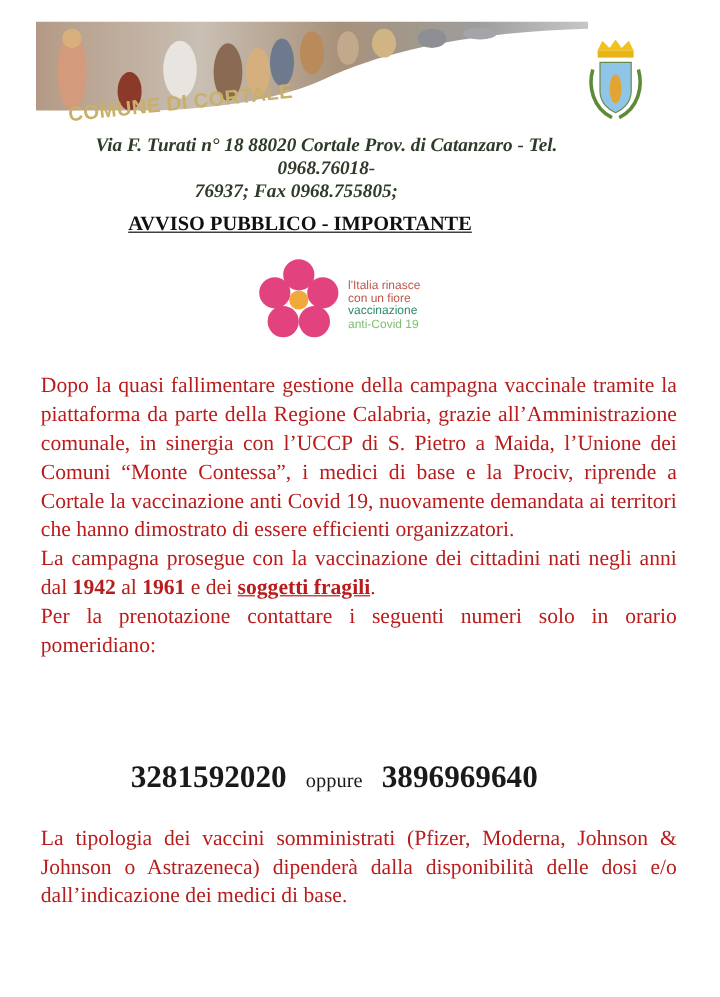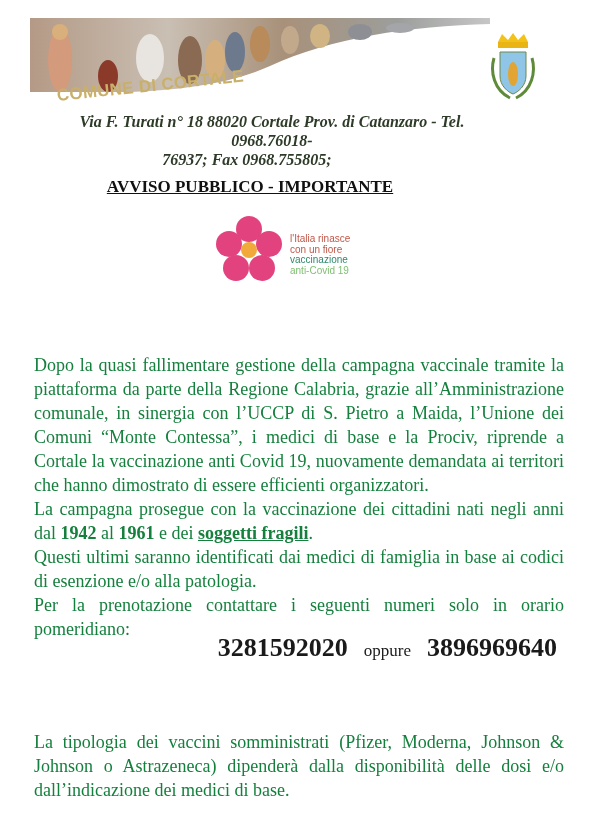--- a/index.html
+++ b/index.html
@@ -18,28 +18,28 @@
 
     .notice-title { position: absolute; left: 0; top: 177px; width: 500px; text-align: center; font-weight: bold; font-size: 17px; text-decoration: underline; color: #111; }
 
     .logo { position: absolute; left: 212px; top: 213px; width: 160px; height: 78px; }
     .logo-text { position: absolute; left: 78px; top: 21px; font-family: "Liberation Sans", sans-serif; font-size: 10px; line-height: 10.5px; }
     .logo-text .t1, .logo-text .t2 { color: #c0574a; }
     .logo-text .t3 { color: #2c8a6a; }
     .logo-text .t4 { color: #7fbf72; }
     .logo-text span { display: block; }
 
-    .body-text { position: absolute; left: 34px; width: 530px; font-size: 18px; line-height: 24px; text-align: justify; color: #15803d; margin-top: 44px; }
+    .body-text { position: absolute; left: 34px; width: 530px; font-size: 18px; line-height: 24px; text-align: justify; color: #b91c1c; }
     .p1 { top: 309px; }
     .para { margin: 0; text-align: justify; }
     .para.last { text-align-last: left; }
     .u-bold { font-weight: bold; text-decoration: underline; }
     .u { }
 
-    .phones { position: absolute; left: 0; top: 633px; width: 557px; text-align: right; }
+    .phones { position: absolute; left: 0; top: 633px; width: 557px; text-align: center; }
     .phone { font-weight: bold; font-size: 26px; }
     .oppure { font-size: 17px; margin: 0 12px; }
 
     .p-final { top: 686px; }
   </style>
 </head>
 <body>
 
 <div class="header">
   <div class="banner">
@@ -102,21 +102,20 @@
     <span class="t1">l'Italia rinasce</span>
     <span class="t2">con un fiore</span>
     <span class="t3">vaccinazione</span>
     <span class="t4">anti-Covid 19</span>
   </div>
 </div>
 
 <div class="body-text p1">
   <p class="para last">Dopo la quasi fallimentare gestione della campagna vaccinale tramite la piattaforma da parte della Regione Calabria, grazie all’Amministrazione comunale, in sinergia con l’UCCP di S. Pietro a Maida, l’Unione dei Comuni “Monte Contessa”, i medici di base e la Prociv, riprende a Cortale la vaccinazione anti Covid 19, nuovamente demandata ai territori che hanno dimostrato di essere efficienti organizzatori.</p>
   <p class="para last"><span>La campagna prosegue con la vaccinazione dei cittadini nati negli anni </span><span class="u"><span>dal</span> <b>1942</b> <span>al</span> <b>1961</b></span><span> e dei </span><span class="u-bold">soggetti fragili</span><span>.</span></p>
-  <p class="para last">Questi ultimi saranno identificati dai medici di famiglia in base ai codici di esenzione e/o alla patologia.</p>
   <p class="para last">Per la prenotazione contattare i seguenti numeri solo in orario pomeridiano:</p>
 </div>
 
 <div class="phones">
   <span class="phone">3281592020</span>
   <span class="oppure">oppure</span>
   <span class="phone">3896969640</span>
 </div>
 
 <div class="body-text p-final">

